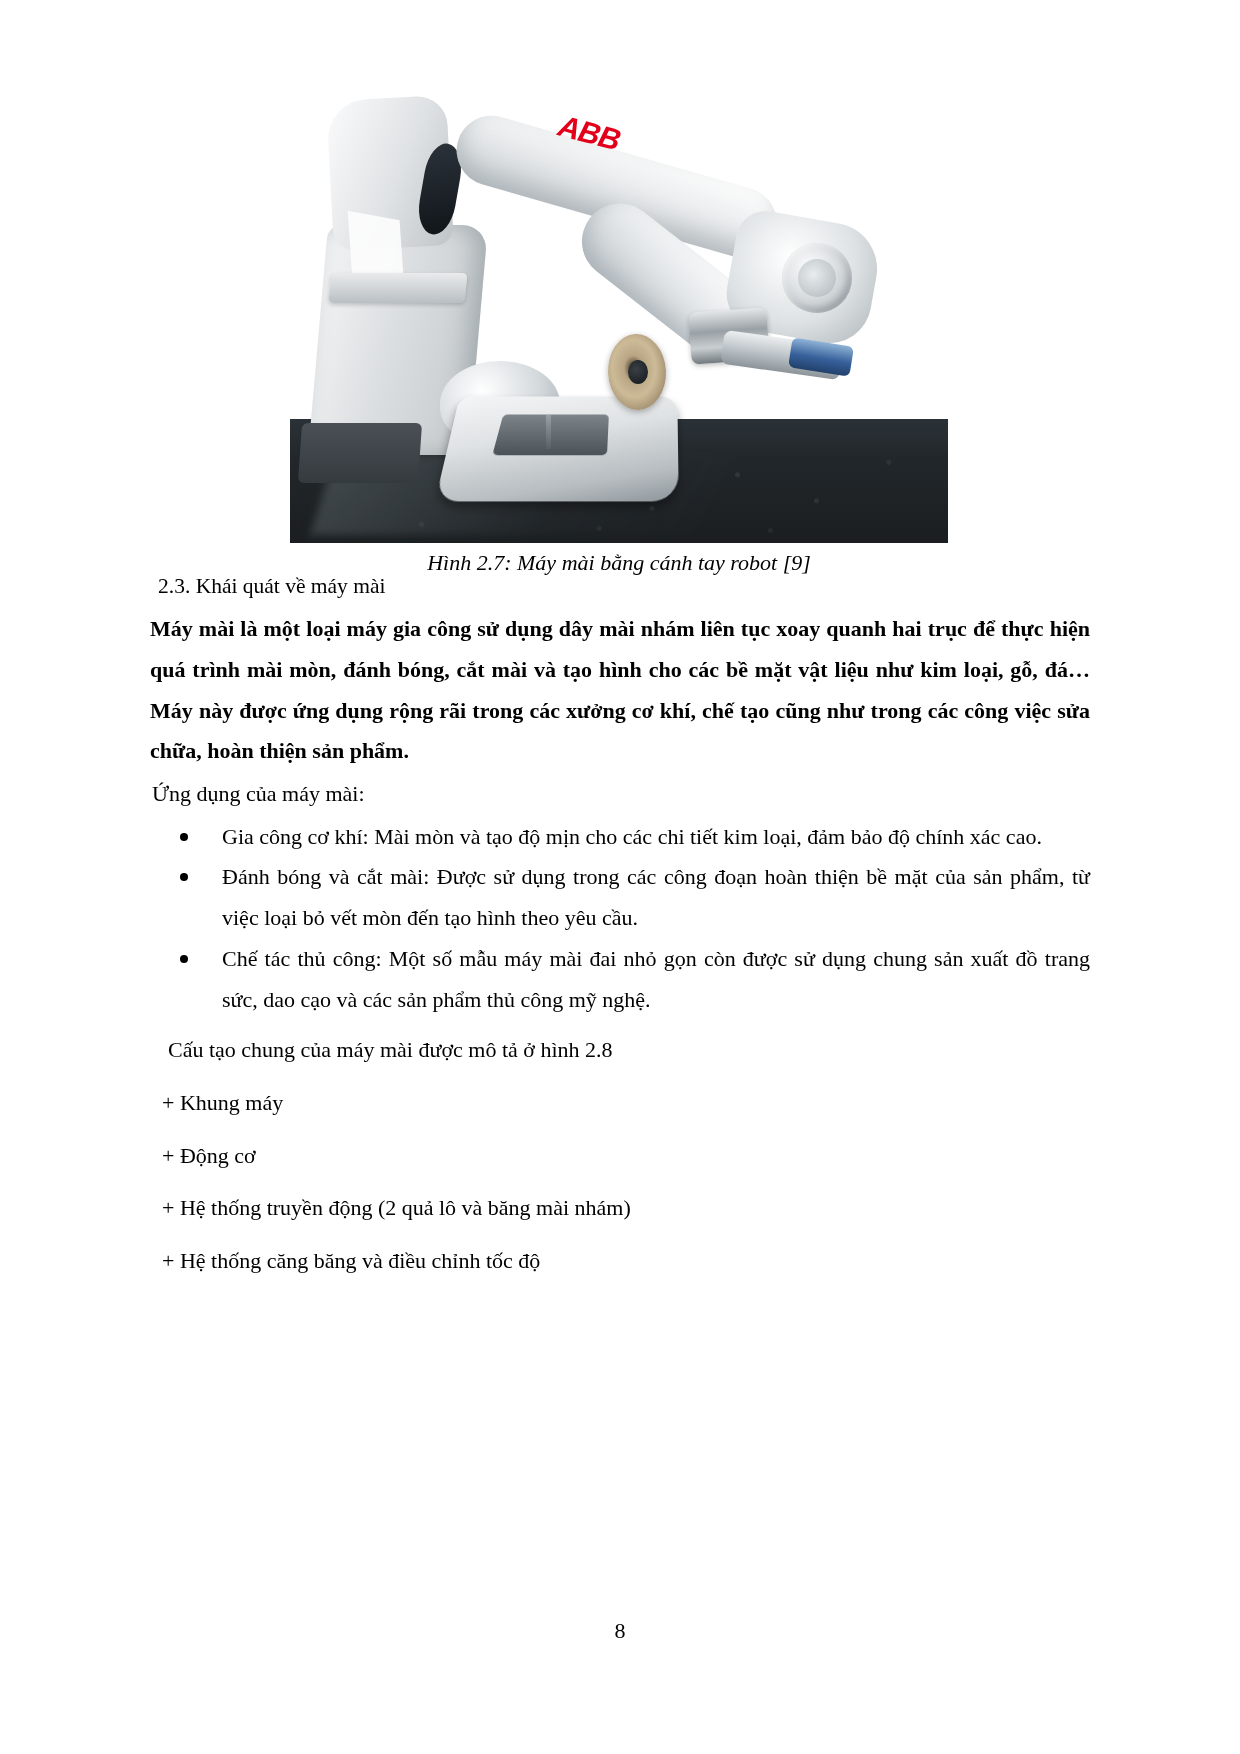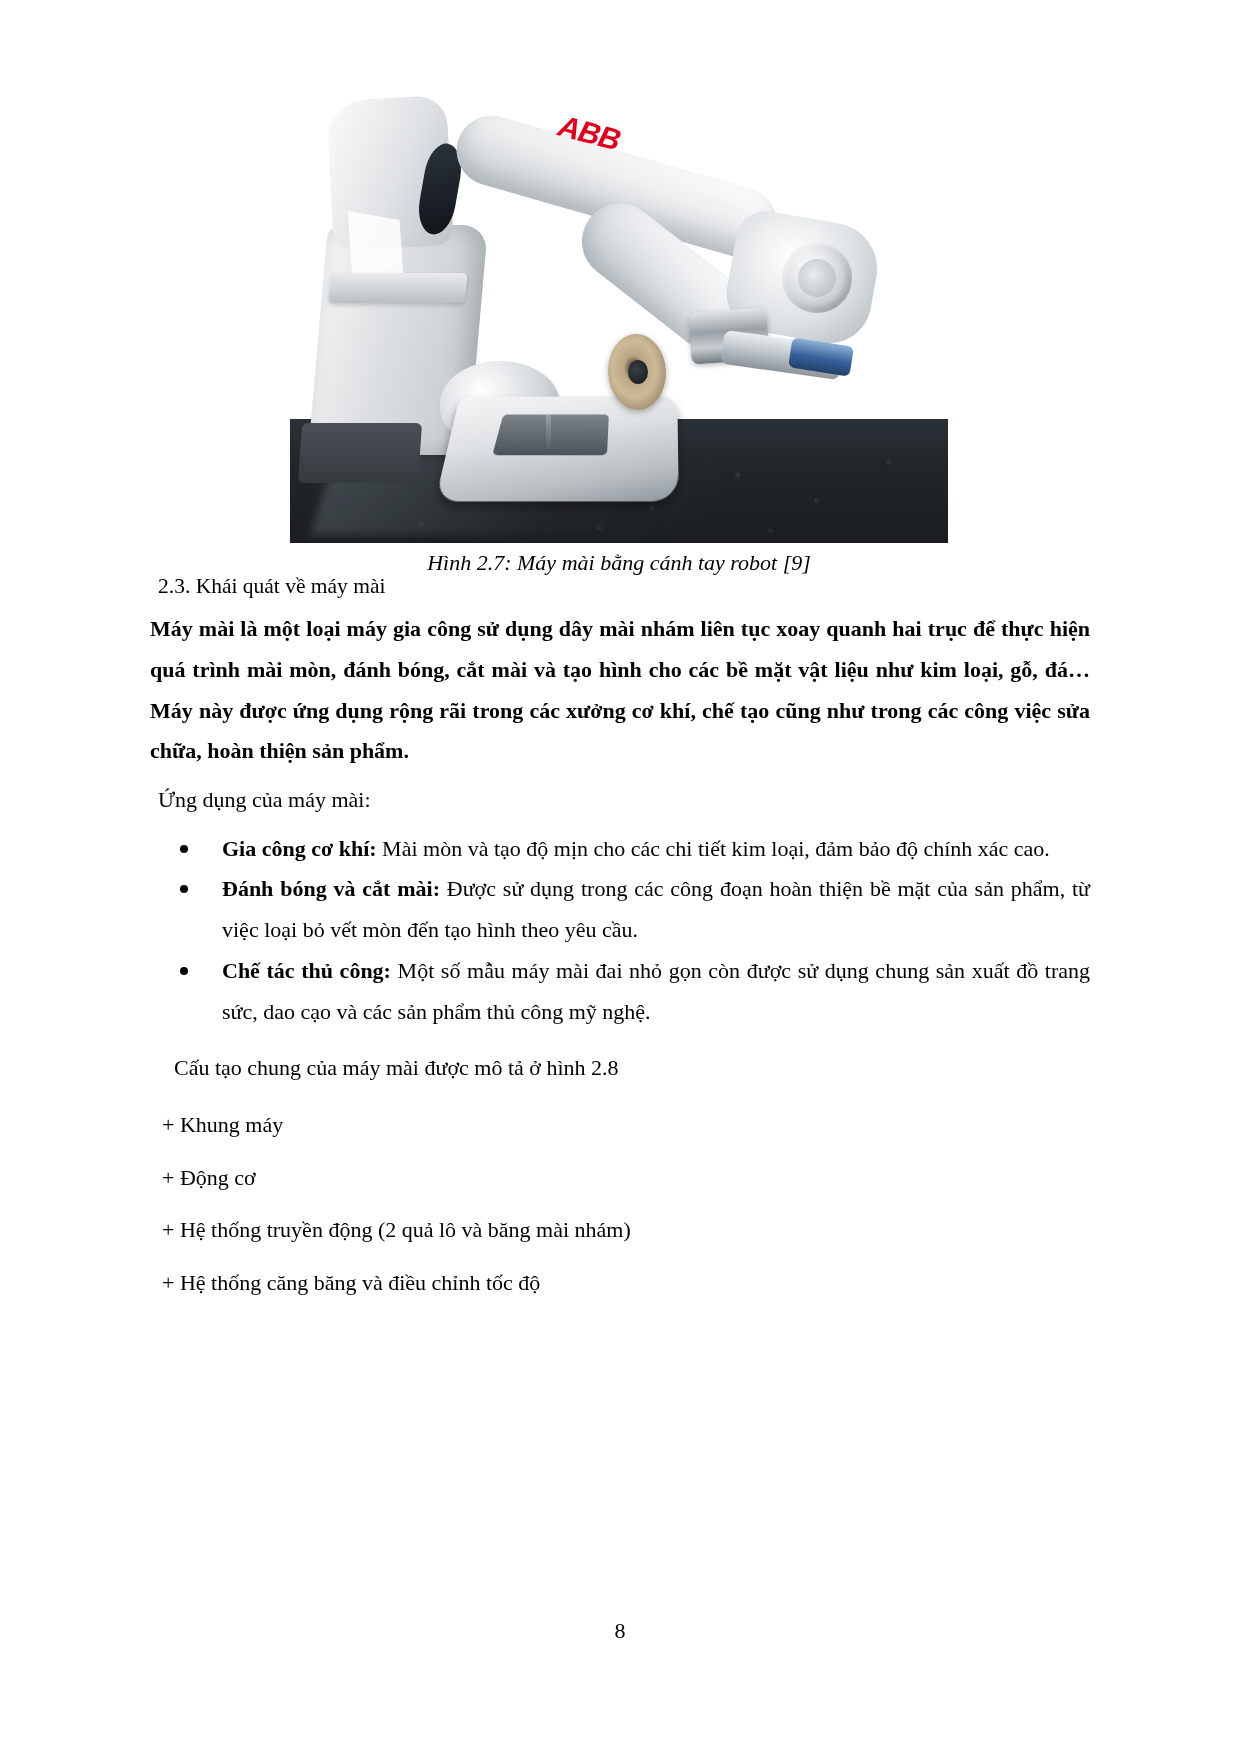--- a/index.html
+++ b/index.html
@@ -328,21 +328,21 @@
     font-size: 22px;
     line-height: 1.85;
     margin: 0;
     text-align: justify;
     text-justify: inter-word;
     font-weight: bold;
   }
   .para-noindent {
     font-size: 22px;
     line-height: 1.85;
-    margin: 8px;
+    margin: 2px;
   }
   .bullets {
     list-style: none;
     margin: 0;
     padding: 0;
   }
   .bullet-item {
     position: relative;
     font-size: 22px;
     line-height: 1.85;
@@ -353,31 +353,31 @@
   .bullet-dot {
     position: absolute;
     left: 30px;
     top: 0.72em;
     width: 8px;
     height: 8px;
     border-radius: 50%;
     background: #000;
   }
   .bullet-term {
-    font-weight: bold;
+    font-weight: normal;
   }
   .plus-line {
     font-size: 22px;
     line-height: 1.85;
     margin: 12px;
   }
   .tail-line {
     font-size: 22px;
     line-height: 1.85;
-    margin: 16px;
+    margin: 10px;
     padding-left: 8px;
   }
 
   
   .page-number {
     position: absolute;
     left: 0;
     right: 0;
     top: 1618px;
     text-align: center;

